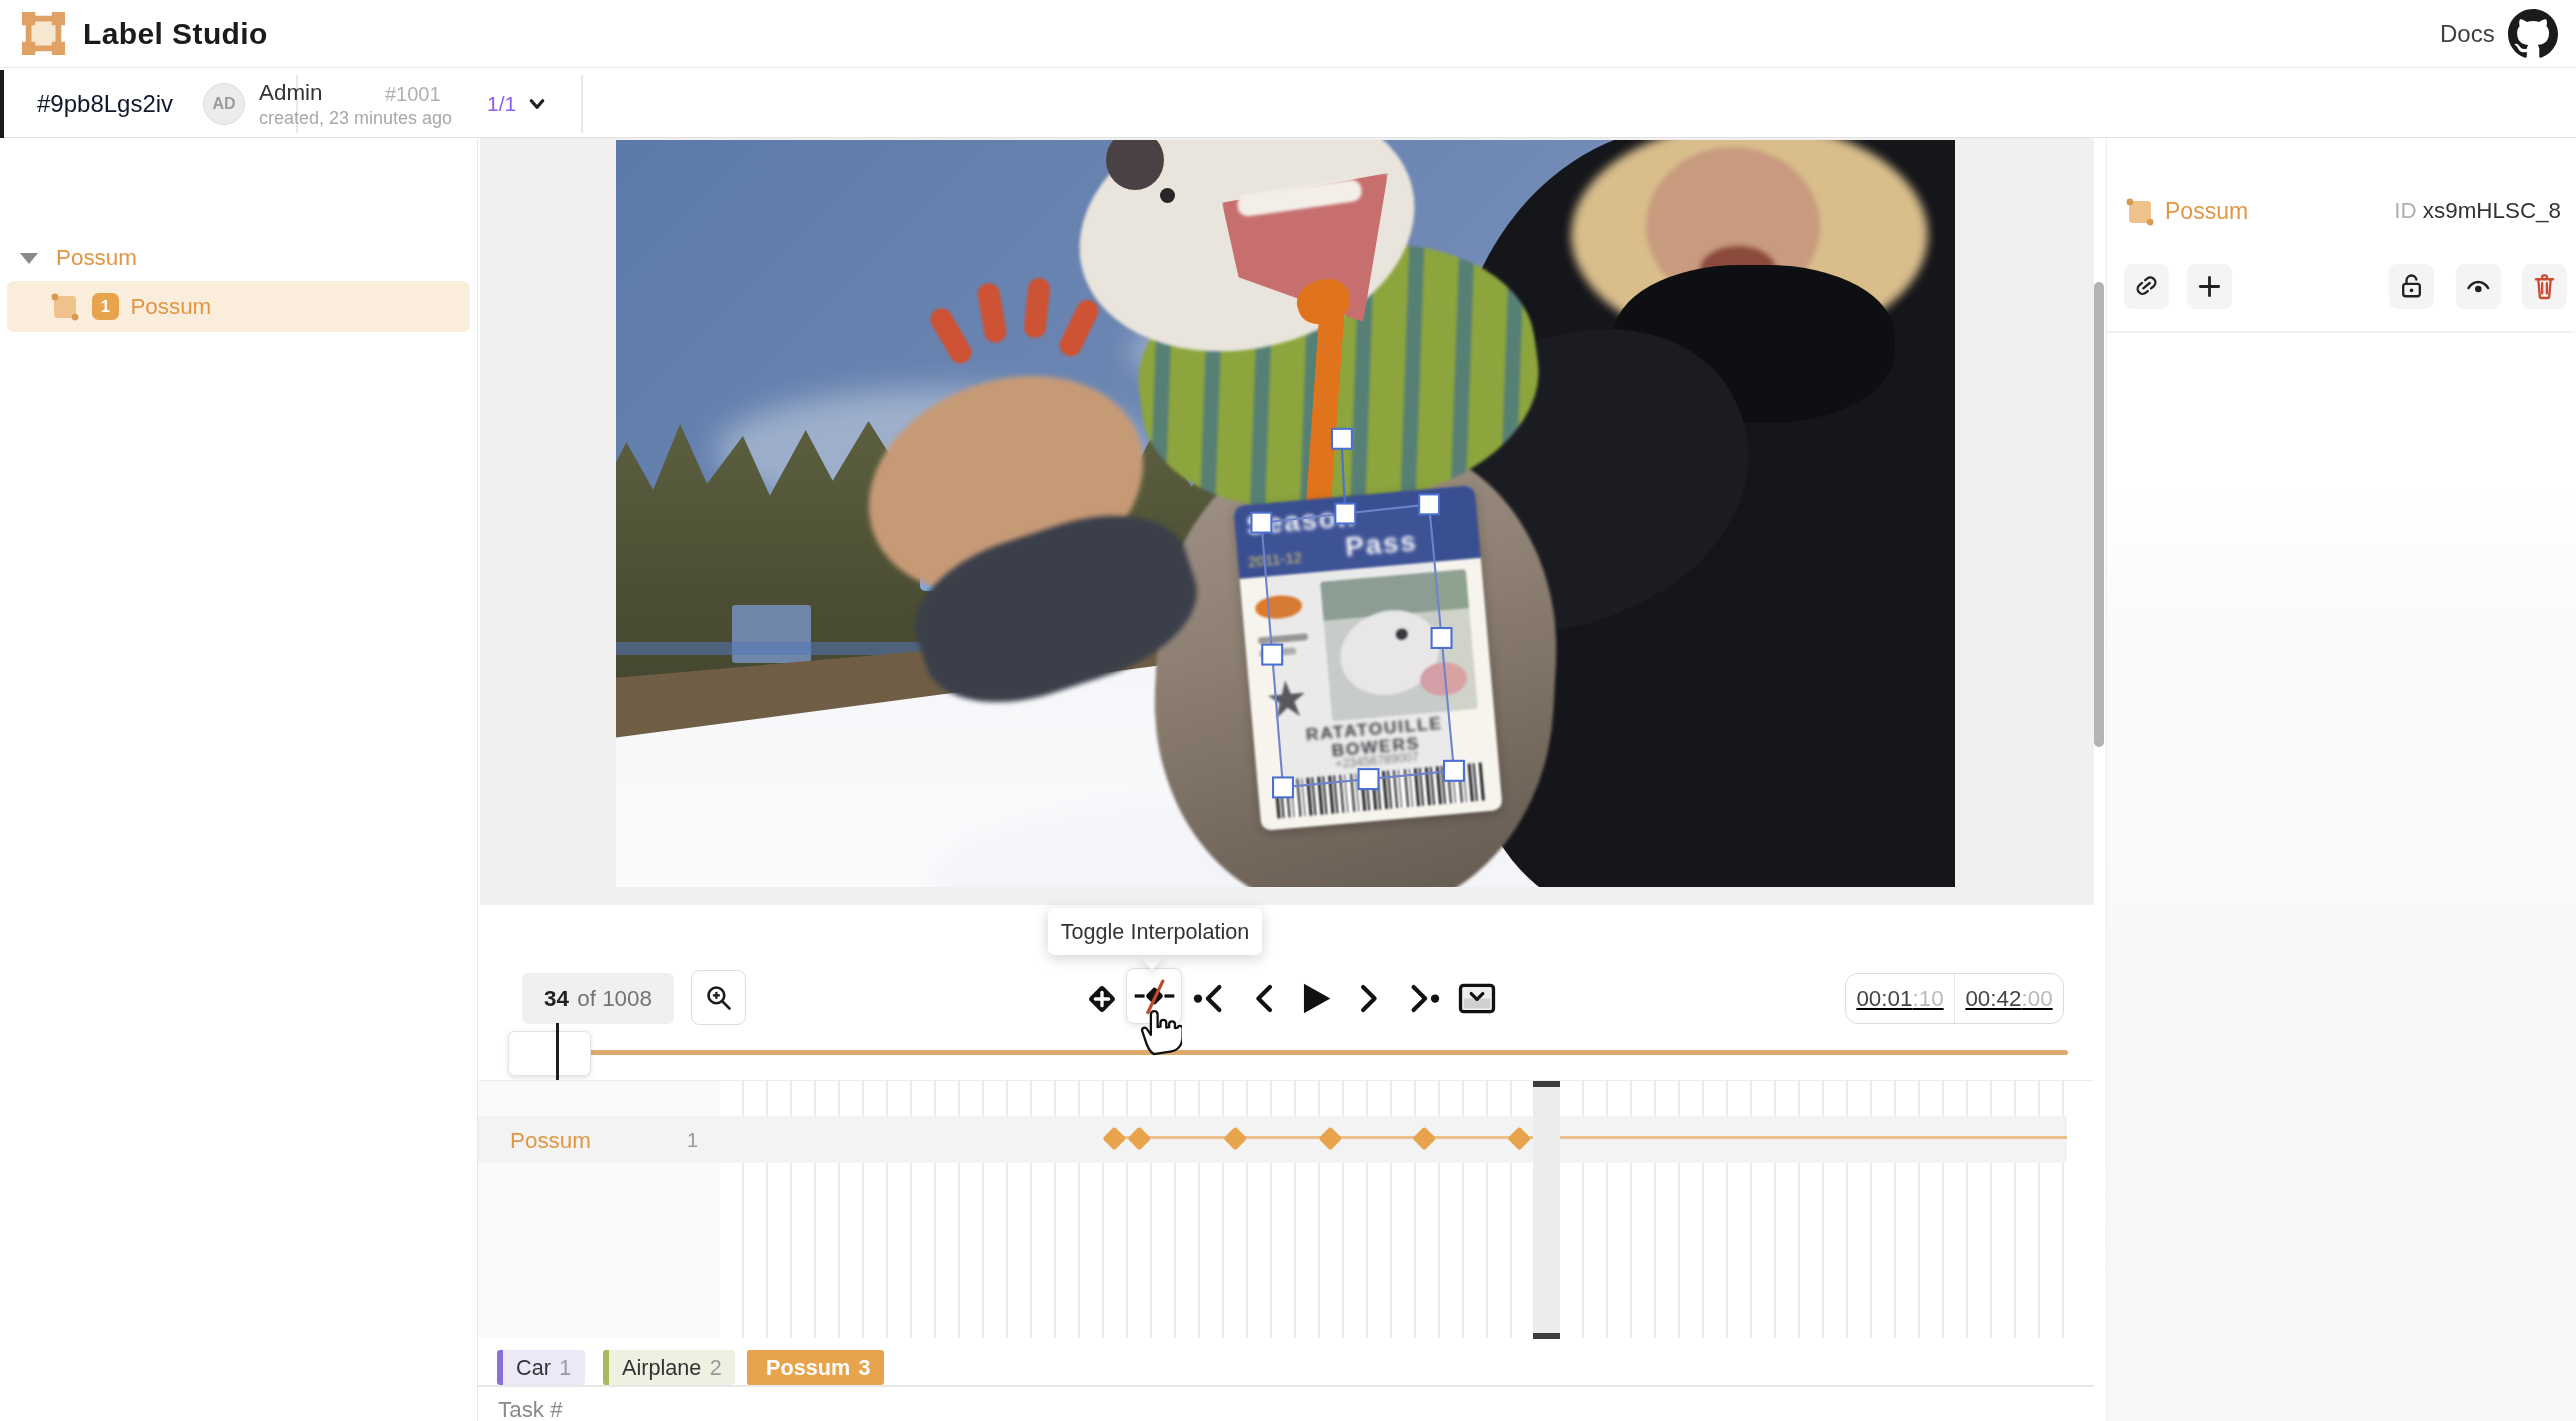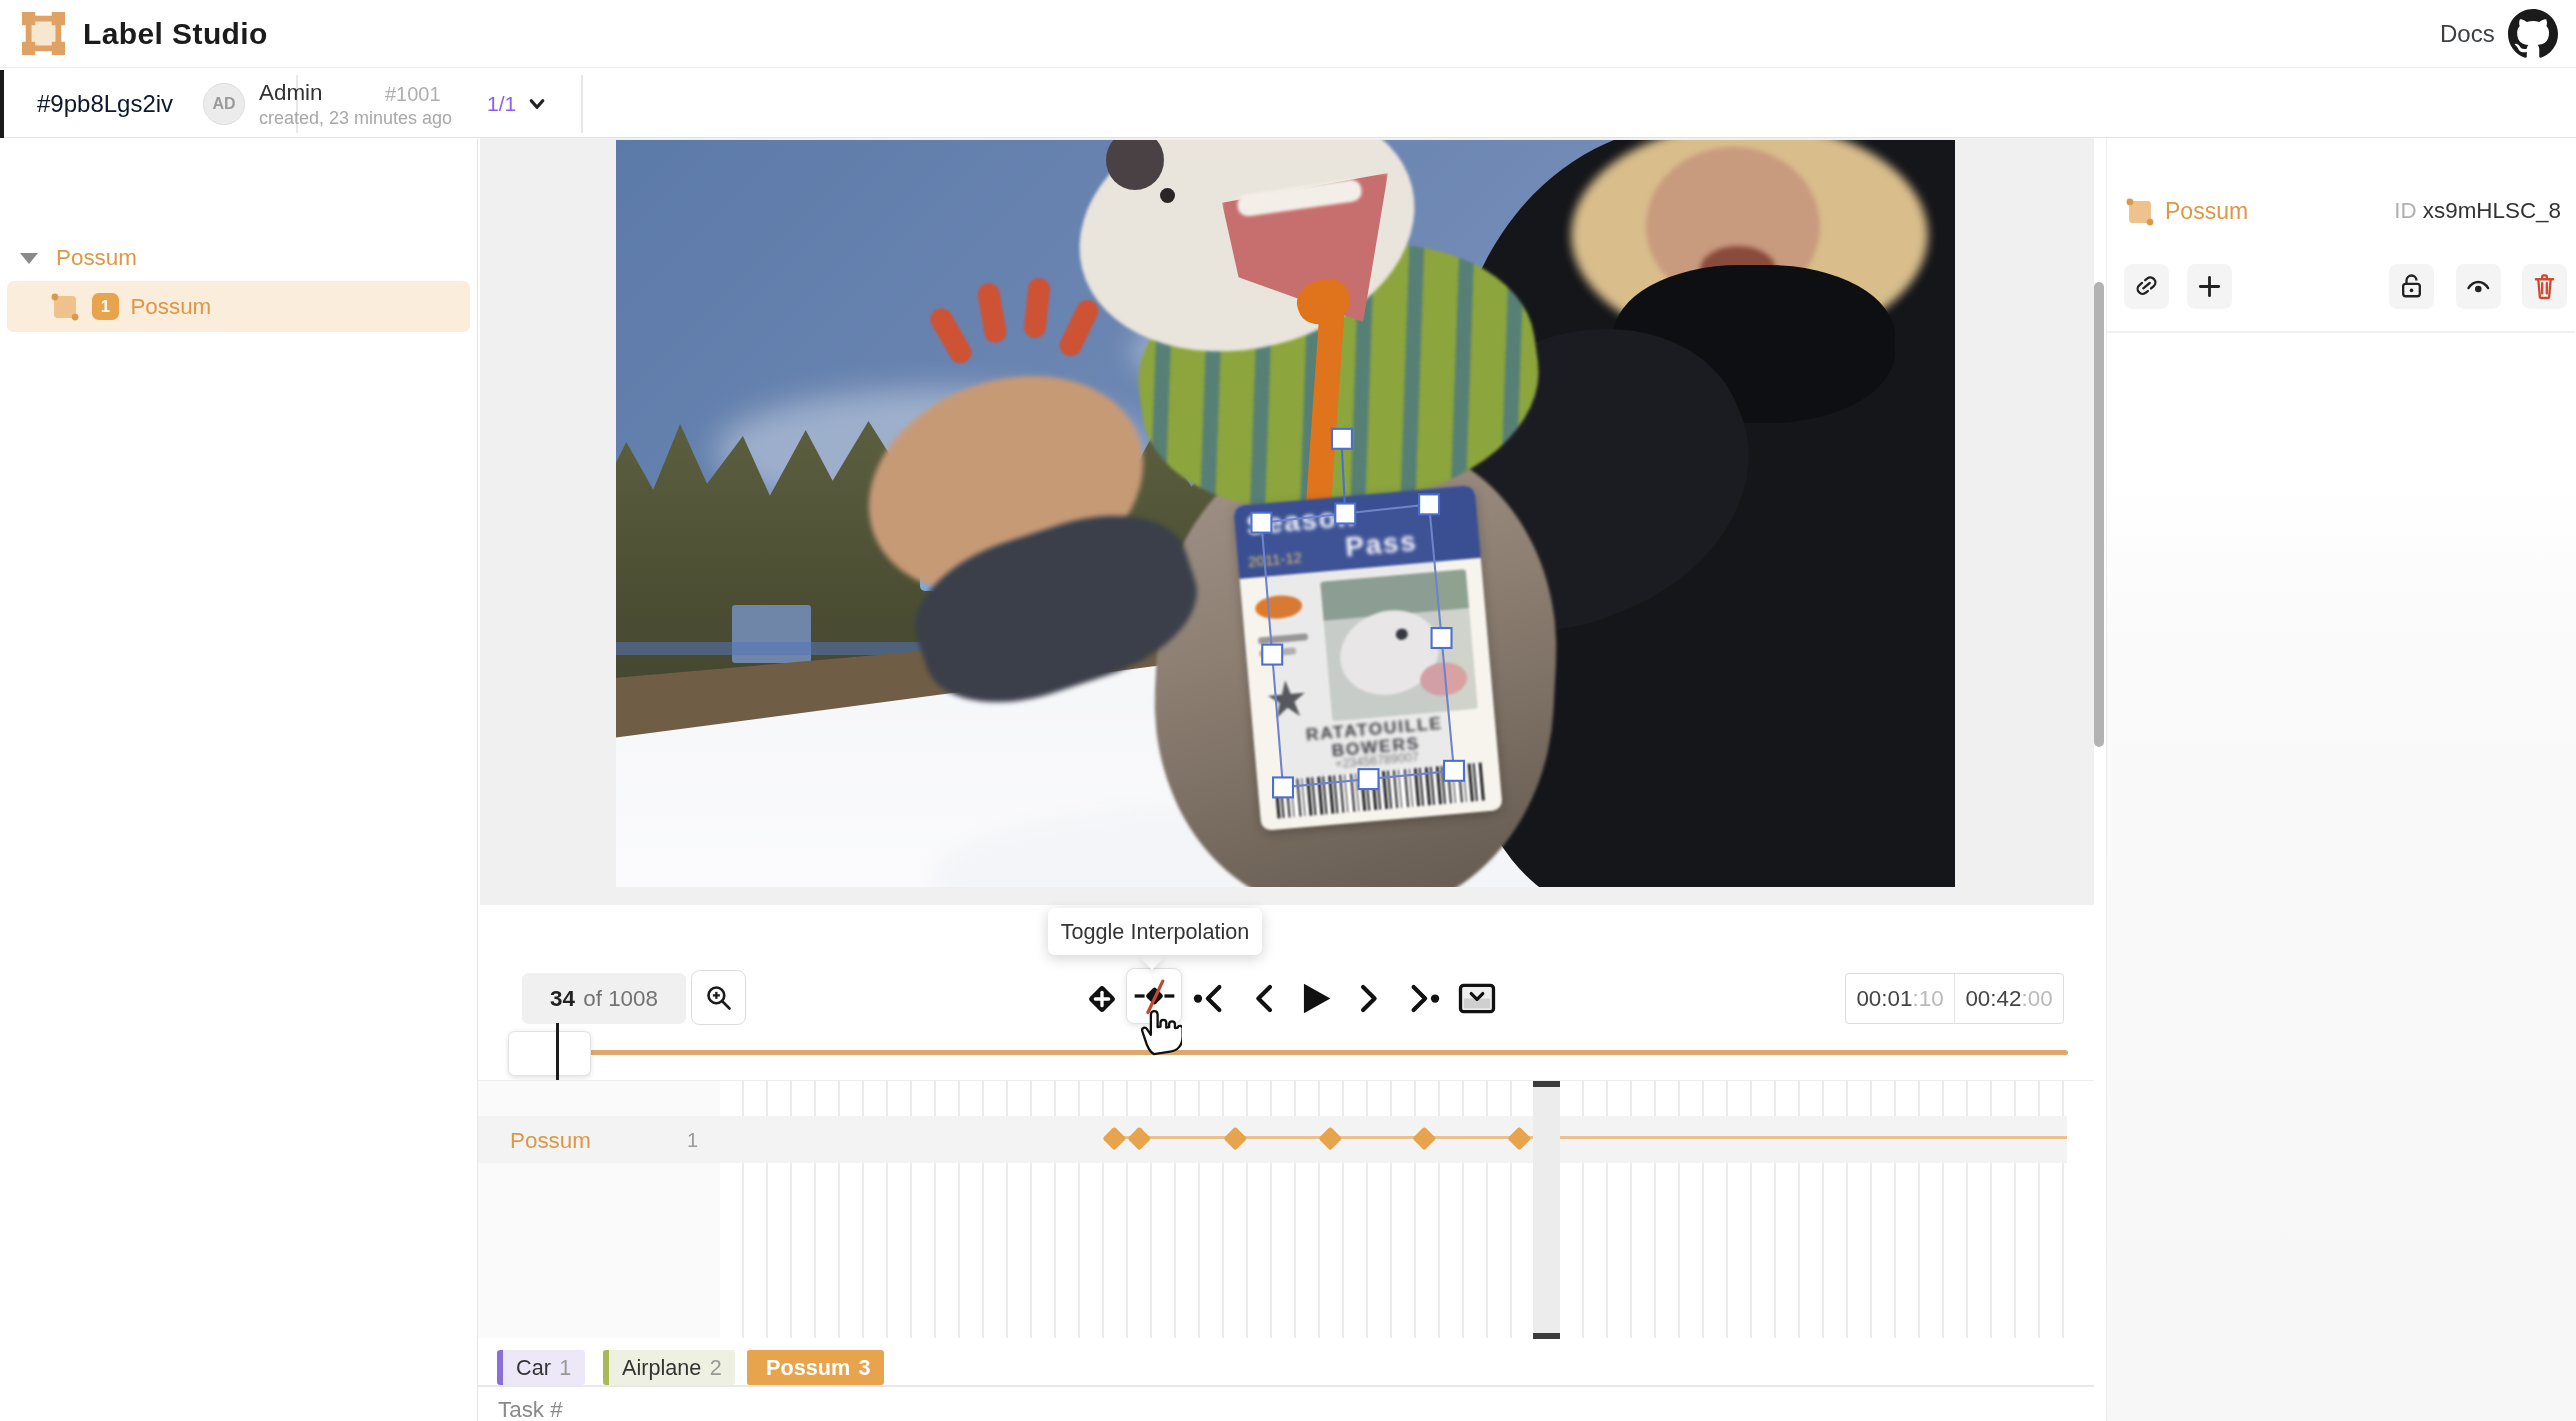--- a/index.html
+++ b/index.html
@@ -157,33 +157,33 @@
   #bbox-overlay { position:absolute; left:0; top:0; width:1339px; height:747px; }
 
   
   #tooltip { position:absolute; left:1048px; top:908px; width:214px; height:47px; background:#fff;
     border-radius:6.6px; box-shadow:0 3.3px 13.3px rgba(0,0,0,.18); display:flex; align-items:center;
     justify-content:center; font-size:21.6px; color:#333; z-index:5;}
   #tooltip-arrow { position:absolute; left:1143px; top:948px; width:18px; height:18px; background:#fff;
     transform:rotate(45deg); box-shadow:3.3px 3.3px 6.6px rgba(0,0,0,.08); z-index:4;}
 
   
-  #frame-box { position:absolute; left:522px; top:973px; width:164px; height:51px; background:#f0f0f0;
+  #frame-box { position:absolute; left:522px; top:973px; width:152px; height:51px; background:#f0f0f0;
     border-radius:6.6px; display:flex; align-items:center; justify-content:center; gap:8.3px; font-size:22.4px; }
   #frame-current { color:#222; font-weight:600; }
   #frame-total { color:#737373; }
   #zoom-btn { position:absolute; left:691px; top:970px; width:55px; height:55px; background:#fff;
     border:1.7px solid #dcdcdc; border-radius:8.3px; display:flex; align-items:center; justify-content:center; }
   .ctl { position:absolute; top:975px; width:47px; height:47px; display:flex; align-items:center; justify-content:center; }
   #interp-box { position:absolute; left:1126px; top:968px; width:56px; height:56px; background:#fff;
     border:1.7px solid #e0e0e0; border-radius:8.3px; box-shadow:0 1.7px 6.6px rgba(0,0,0,.10);
     display:flex; align-items:center; justify-content:center; }
   #cursor { position:absolute; left:1139px; top:1006px; width:43px; height:50px; z-index:9; }
   #time-box { position:absolute; left:1845px; top:973px; width:219px; height:51px; background:#fff;
-    border:1.7px solid #dcdcdc; border-radius:4px; display:flex; }
+    border:1.7px solid #dcdcdc; border-radius:13px; display:flex;text-decoration:underline; }
   .time-cell { flex:1; display:flex; align-items:center; justify-content:center; font-size:22.4px; }
   .time-cell + .time-cell { border-left:1.7px solid #e6e6e6;text-align:right; }
   .t-main { color:#444; } .t-frac { color:#b9b9b9; }
 
   
   #seek-line { position:absolute; left:528px; top:1050px; width:1540px; height:5px; background:#DEA96C; border-radius:2.5px;}
   #seek-handle { position:absolute; left:508px; top:1031px; width:83px; height:45px; background:#fff;
     border:1.7px solid #e3e3e3; border-radius:6.6px; box-shadow:0 1.7px 5px rgba(0,0,0,.12); }
   #seek-cursor { position:absolute; left:556px; top:1023px; width:2.5px; height:60px; background:#1c1c1c; }
 

